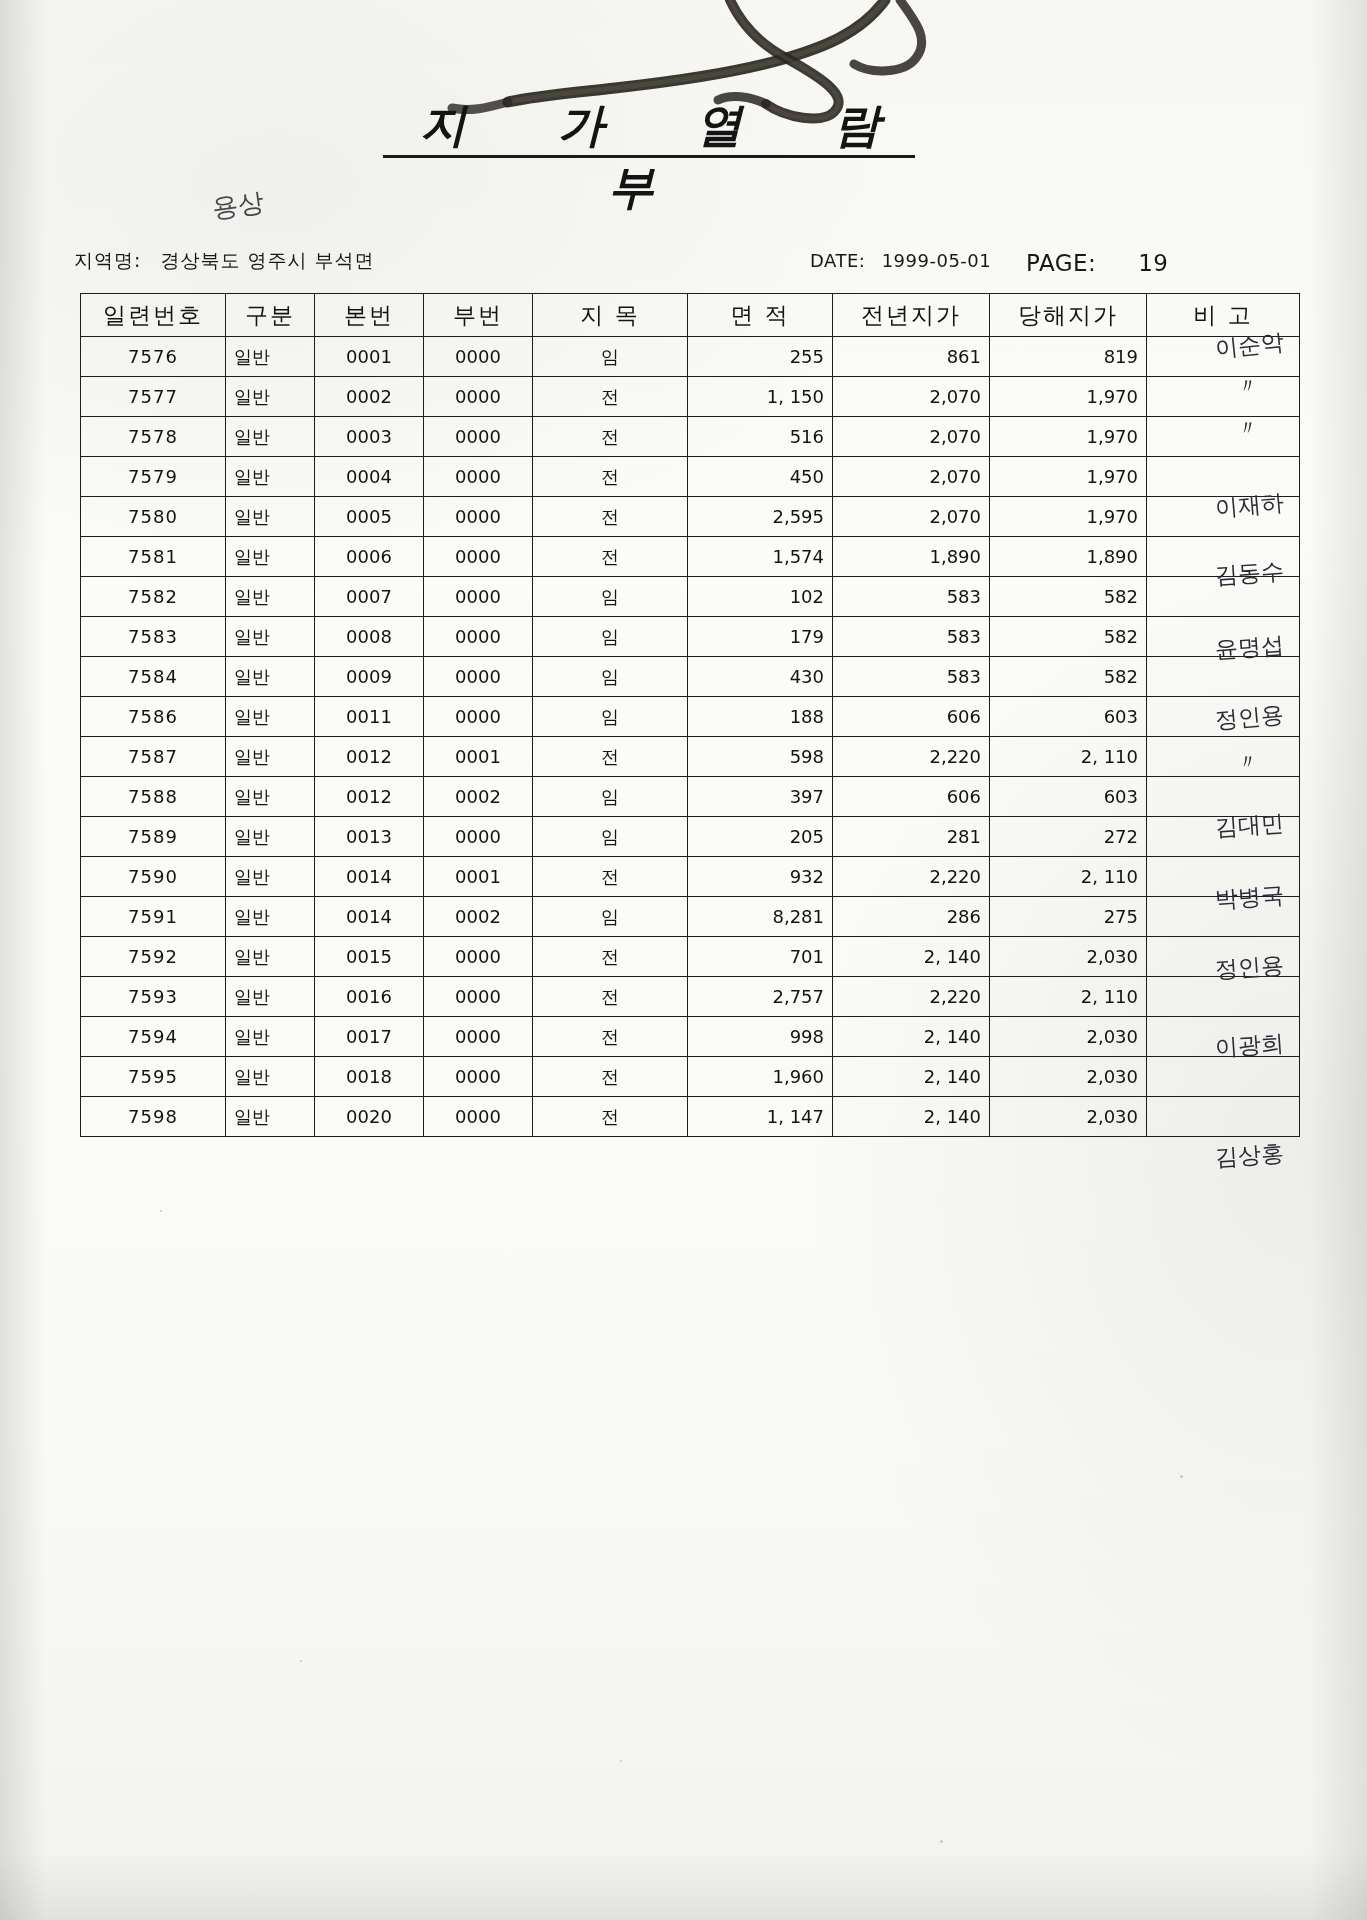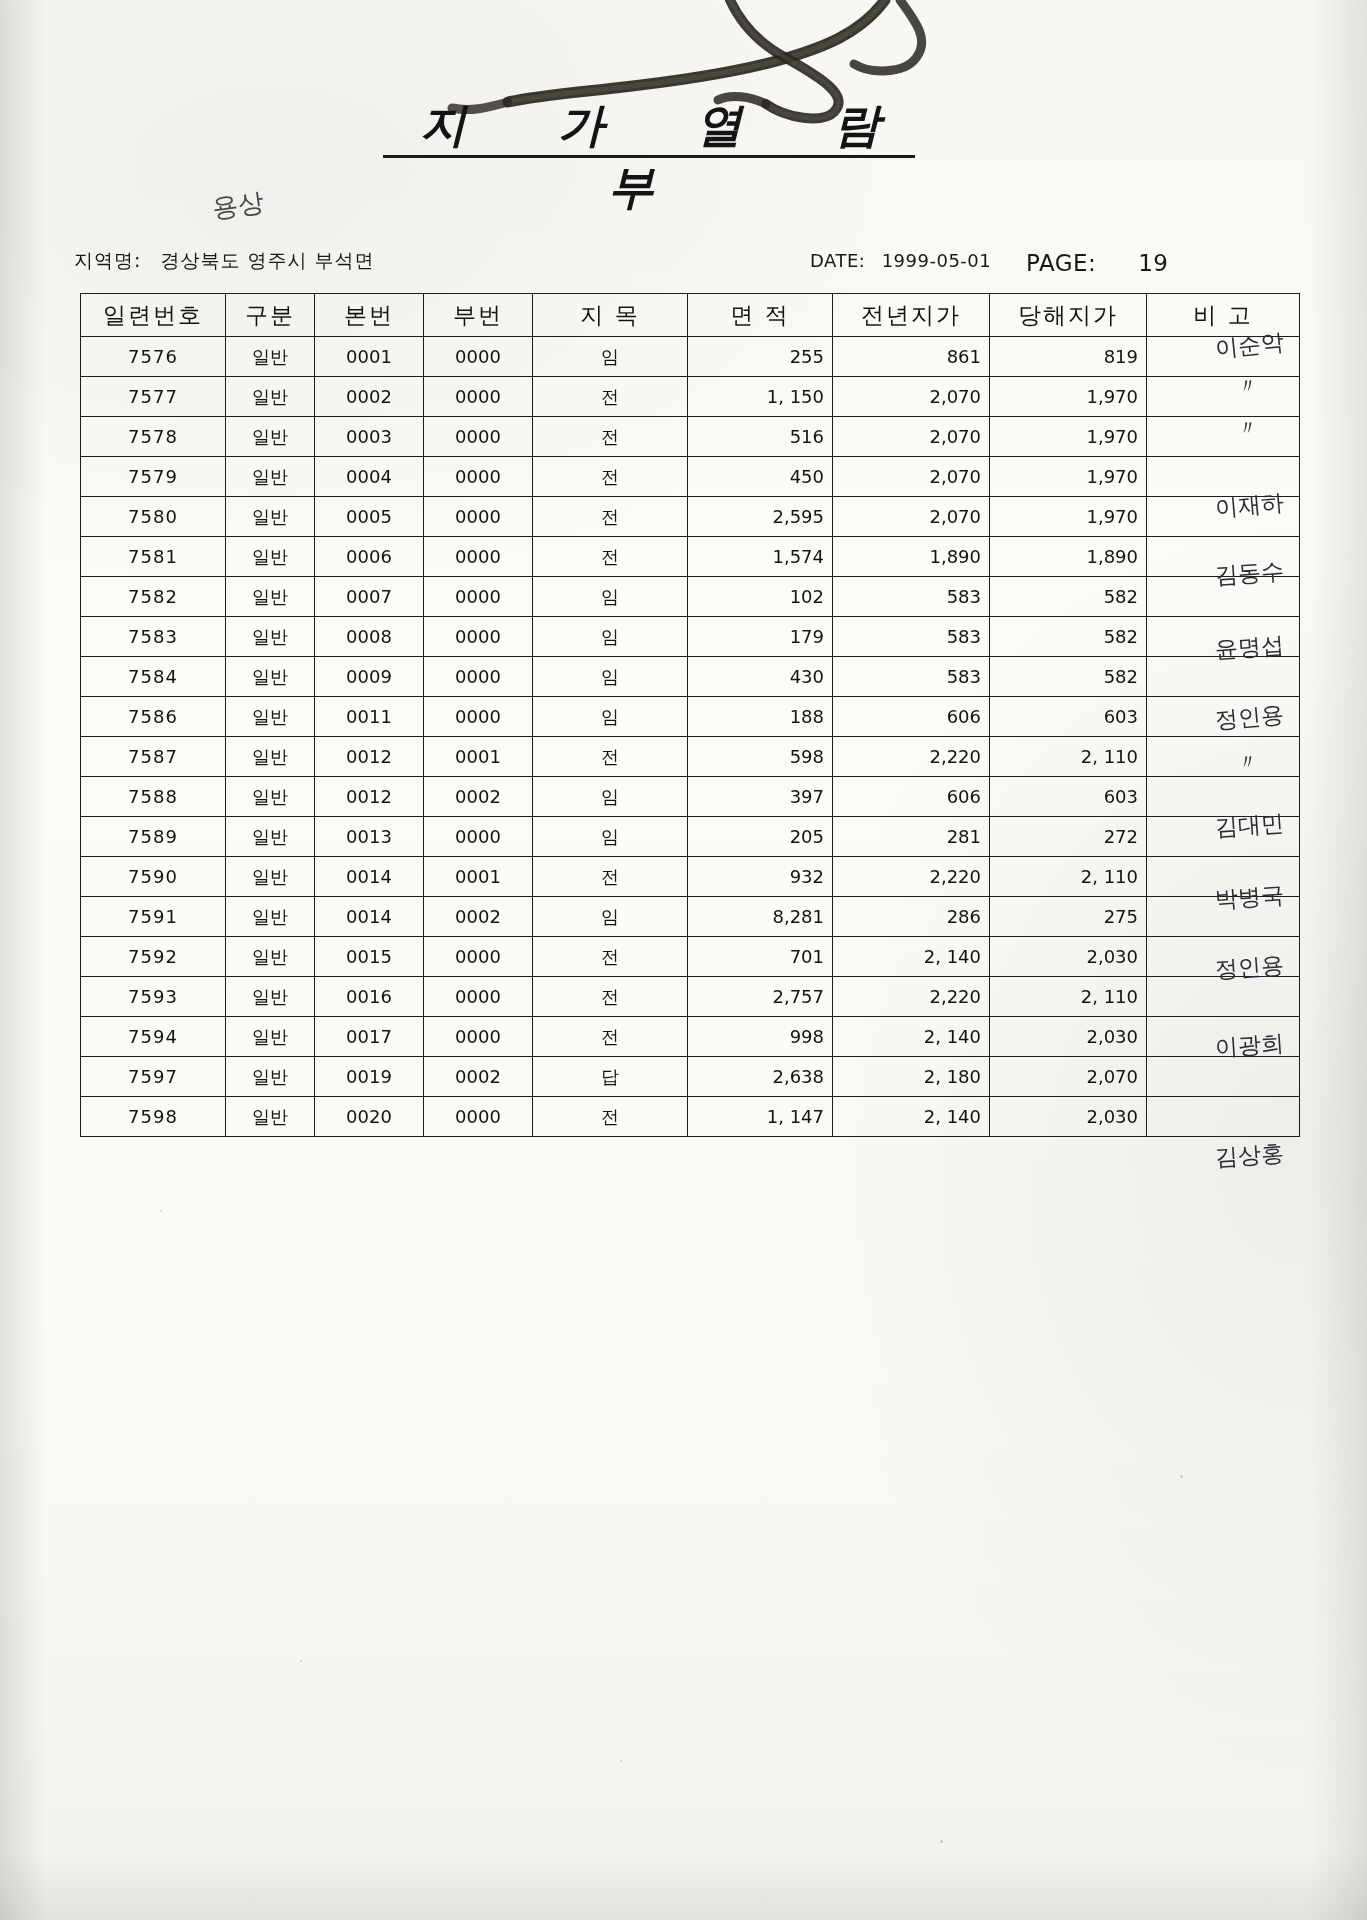--- a/index.html
+++ b/index.html
@@ -137,21 +137,21 @@
     color: #131313;
     background: transparent;
   }
   .ledger th {
     text-align: center;
     letter-spacing: 2px;
     font-size: 23px;
     height: 42px;
   }
   .c-seq   { width: 128px; text-align: center; }
-  .c-kind  { width: 72px;  text-align: center; }
+  .c-kind  { width: 72px;  }
   .c-main  { width: 92px;  text-align: center; }
   .c-sub   { width: 92px;  text-align: center; }
   .c-cat   { width: 138px; text-align: center; }
   .c-area  { width: 128px; text-align: right; padding-right: 14px; }
   .c-prev  { width: 140px; text-align: right; padding-right: 14px; }
   .c-cur   { width: 140px; text-align: right; padding-right: 14px; }
   .c-note  { width: 136px; text-align: center; }
 
   .ledger td.c-seq { letter-spacing: 1px; }
 
@@ -430,28 +430,28 @@
         <td class="c-kind">일반</td>
         <td class="c-main">0017</td>
         <td class="c-sub">0000</td>
         <td class="c-cat">전</td>
         <td class="c-area">998</td>
         <td class="c-prev">2, 140</td>
         <td class="c-cur">2,030</td>
         <td class="c-note"></td>
       </tr>
       <tr>
-        <td class="c-seq">7597</td>
-        <td class="c-kind">일반</td>
-        <td class="c-main">0019</td>
-        <td class="c-sub">0002</td>
-        <td class="c-cat">답</td>
-        <td class="c-area">2,638</td>
-        <td class="c-prev">2, 180</td>
-        <td class="c-cur">2,070</td>
+        <td class="c-seq">7595</td>
+        <td class="c-kind">일반</td>
+        <td class="c-main">0018</td>
+        <td class="c-sub">0000</td>
+        <td class="c-cat">전</td>
+        <td class="c-area">1,960</td>
+        <td class="c-prev">2, 140</td>
+        <td class="c-cur">2,030</td>
         <td class="c-note"></td>
       </tr>
       <tr>
         <td class="c-seq">7598</td>
         <td class="c-kind">일반</td>
         <td class="c-main">0020</td>
         <td class="c-sub">0000</td>
         <td class="c-cat">전</td>
         <td class="c-area">1, 147</td>
         <td class="c-prev">2, 140</td>

